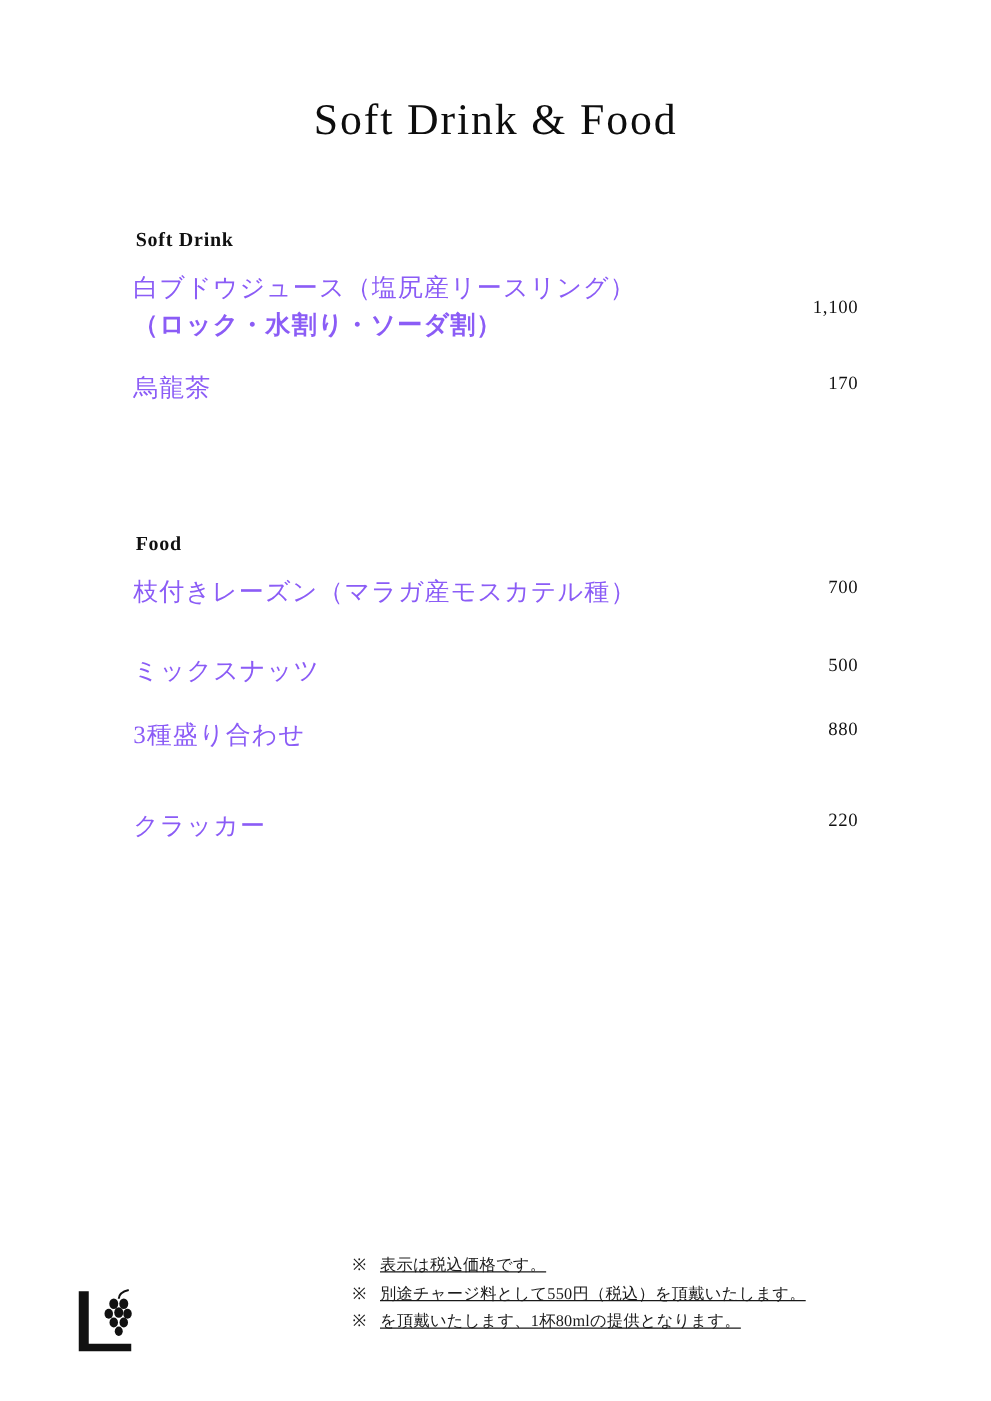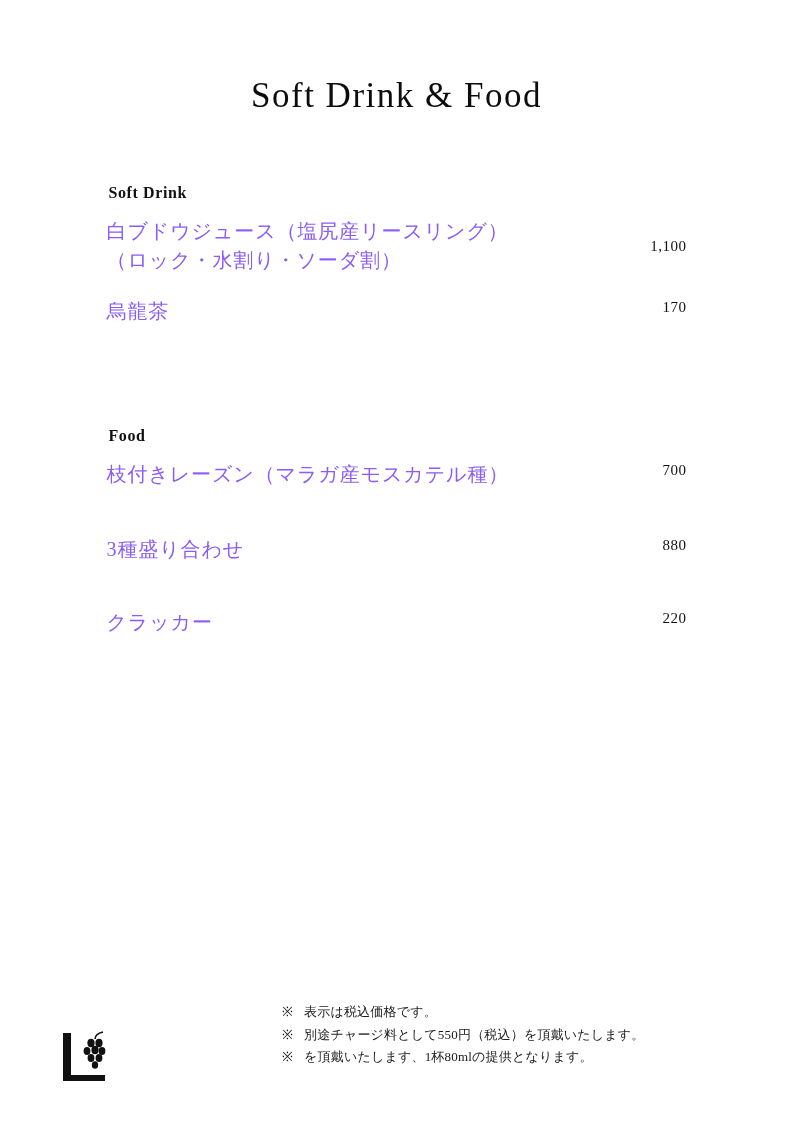--- a/index.html
+++ b/index.html
@@ -57,20 +57,21 @@
     font-size: 20px;
     line-height: 1.45;
     letter-spacing: 0.9px;
     color: #8b5cf6;
     font-family: "Liberation Serif", "DejaVu Serif", serif;
     flex: 1 1 auto;
     padding-right: 20px;
   }
   .item-name .sub {
     display: block;
+    font-weight: bold;
   }
   .item-price {
     font-size: 15px;
     letter-spacing: 0.5px;
     color: #121212;
     flex: 0 0 70px;
     text-align: right;
     white-space: nowrap;
     padding-top: 2px;
   }
@@ -98,20 +99,21 @@
   }
   .notes {
     position: absolute;
     left: 282px;
     bottom: 26px;
     font-size: 13px;
     line-height: 1.75;
     color: #1a1a1a;
     font-family: "Liberation Serif", "DejaVu Serif", serif;
     letter-spacing: 0.2px;
+    text-decoration: underline;
   }
   .note-line {
     white-space: nowrap;
   }
   .note-mark {
     display: inline-block;
     width: 22px;
   }
 </style>
 </head>
@@ -150,20 +152,24 @@
       <div class="item-row">
         <div class="item-name">枝付きレーズン（マラガ産モスカテル種）</div>
         <div class="item-price">700</div>
       </div>
 
       <div class="spacer-sm"></div>
 
 
       <div class="spacer-sm"></div>
 
+      <div class="item-row">
+        <div class="item-name">ミックスナッツ</div>
+        <div class="item-price">500</div>
+      </div>
 
       <div class="spacer-sm"></div>
 
       <div class="item-row">
         <div class="item-name">3種盛り合わせ</div>
         <div class="item-price">880</div>
       </div>
 
       <div class="spacer-md"></div>
 

